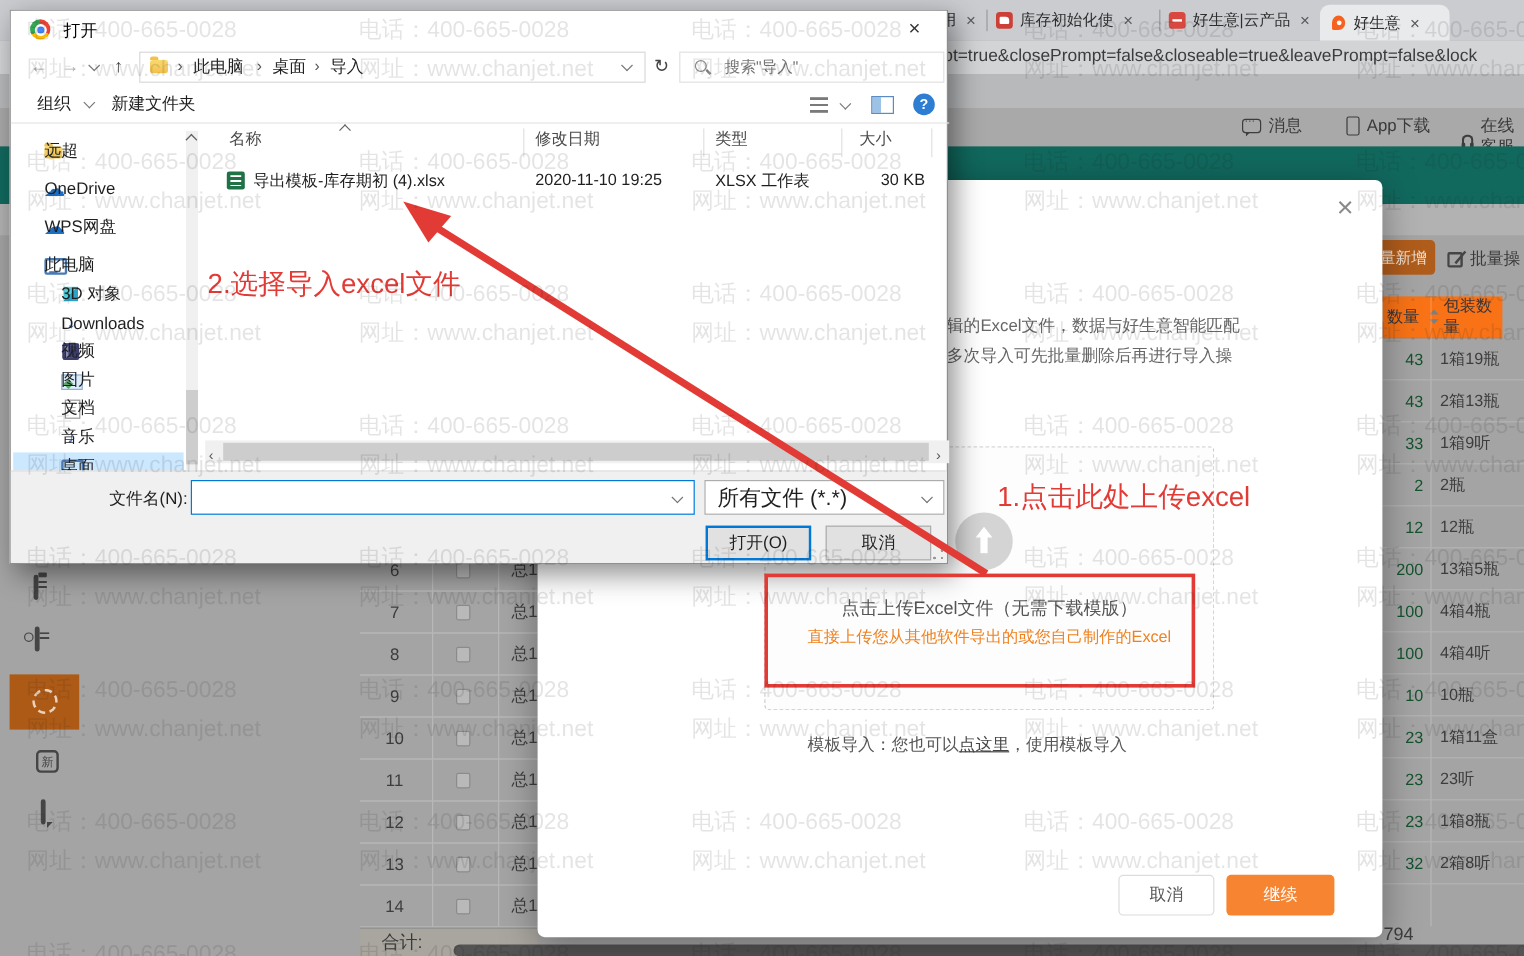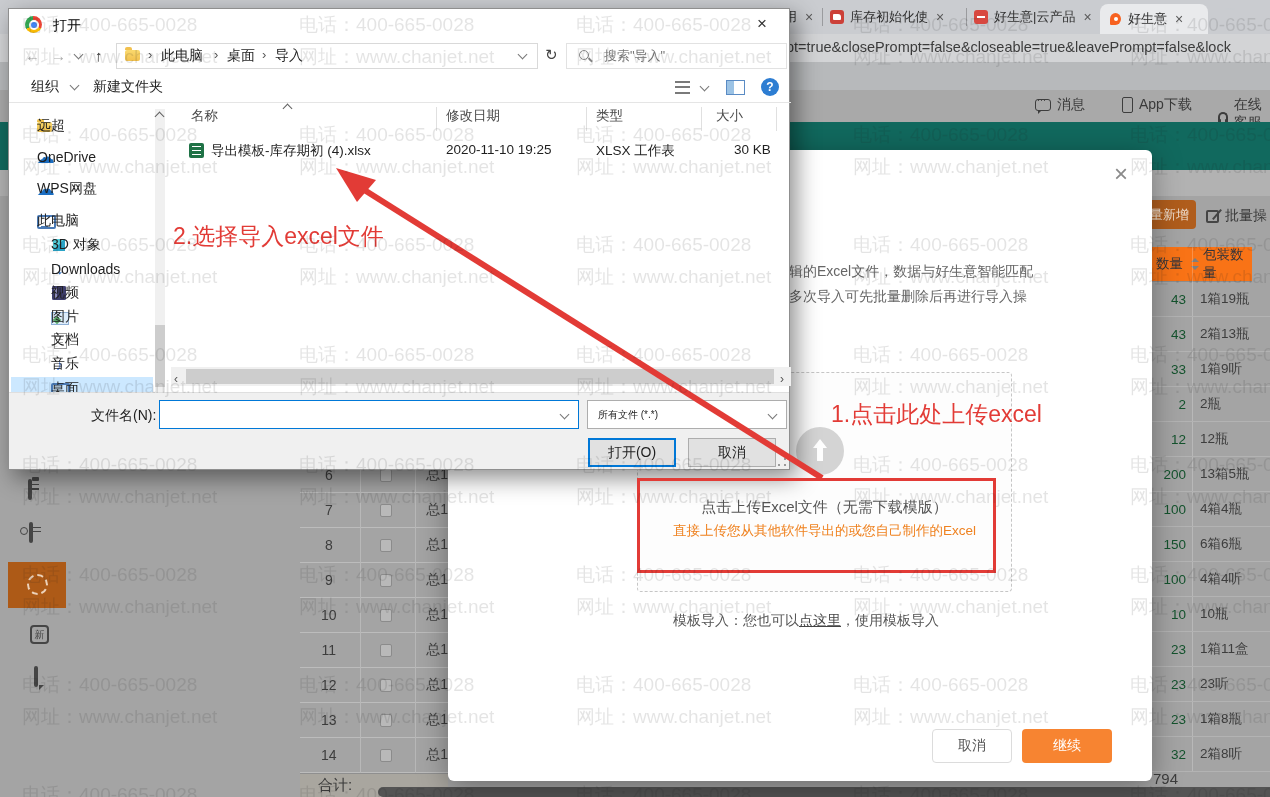--- a/index.html
+++ b/index.html
@@ -158,21 +158,21 @@
   .filecell{top:133px;font-size:13.5px;color:#1f1f1f;white-space:nowrap;}
   
   #dlg-hscroll{left:162px;top:358px;width:620px;height:19px;background:#f0f0f0;}
   #dlg-hthumb{left:177px;top:360px;width:588px;height:15px;background:#cdcdcd;}
   .hs-arrow{top:363px;font-size:12px;color:#555;}
   
   #dlg-bottom{left:0px;top:383px;width:780px;height:77px;background:#f0f0f0;border-top:1px solid #dfdfdf;}
   #fname-label{left:82px;top:398px;font-size:14px;color:#1f1f1f;}
   #fname-input{left:150px;top:391px;width:420px;height:29px;border:1px solid #0078d7;background:#fff;outline:none;font-size:14px;padding:0 6px;}
   #fname-chev{left:552px;top:402px;}
-  #ftype-box{left:578px;top:391px;width:200px;height:29px;border:1px solid #adadad;background:#fff;display:flex;align-items:center;padding-left:10px;font-size:10px;color:#1f1f1f;}
+  #ftype-box{left:578px;top:391px;width:200px;height:29px;border:1px solid #adadad;background:#fff;display:flex;align-items:center;padding-left:10px;font-size:18px;color:#1f1f1f;}
   #ftype-chev{left:760px;top:402px;}
   .dlg-btn{top:429px;width:88px;height:29px;background:#e1e1e1;font-size:14px;color:#1f1f1f;display:flex;align-items:center;justify-content:center;}
   #btn-open{left:579px;border:2px solid #0078d7;}
   #btn-dlgcancel{left:679px;border:1px solid #adadad;}
   #resize-grip{left:768px;top:448px;width:10px;height:10px;background:
     radial-gradient(circle at 8px 2px,#9a9a9a 1.2px,transparent 1.3px),
     radial-gradient(circle at 8px 8px,#9a9a9a 1.2px,transparent 1.3px),
     radial-gradient(circle at 2px 8px,#9a9a9a 1.2px,transparent 1.3px);}
 
   
@@ -280,24 +280,20 @@
       <div class="rt-row">
         <span class="qty">200</span>
         <span class="pkg">13箱5瓶</span>
       </div>
 
       <div class="rt-row">
         <span class="qty">100</span>
         <span class="pkg">4箱4瓶</span>
       </div>
 
-      <div class="rt-row">
-        <span class="qty">150</span>
-        <span class="pkg">6箱6瓶</span>
-      </div>
 
       <div class="rt-row">
         <span class="qty">100</span>
         <span class="pkg">4箱4听</span>
       </div>
 
       <div class="rt-row">
         <span class="qty">10</span>
         <span class="pkg">10瓶</span>
       </div>

